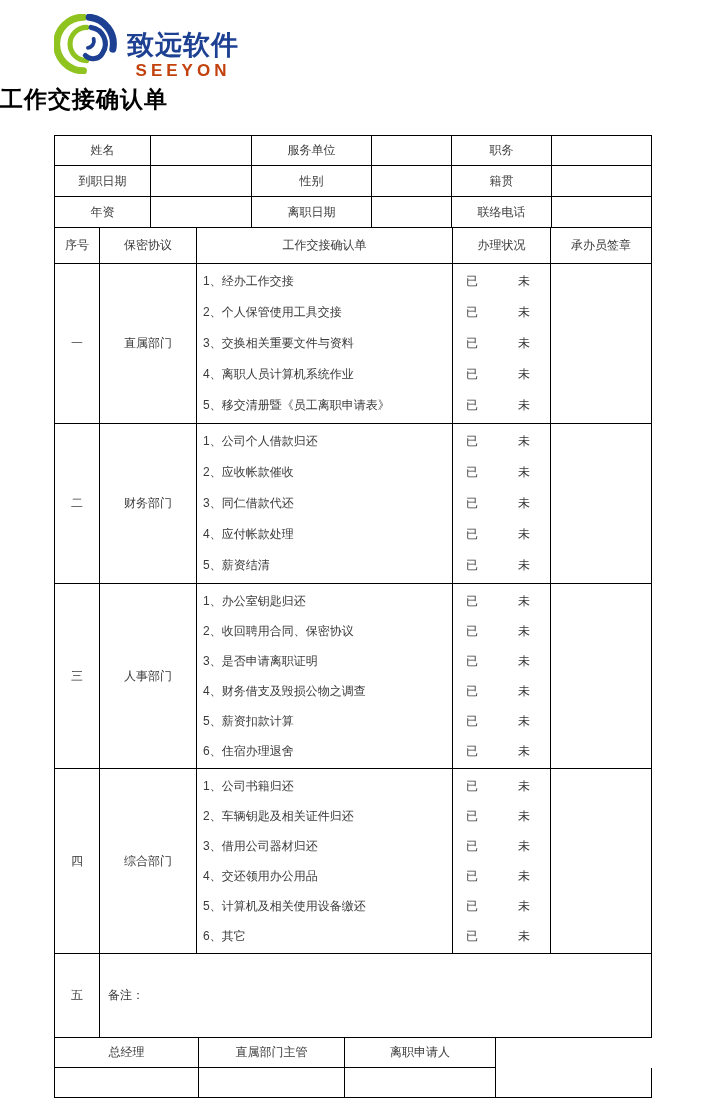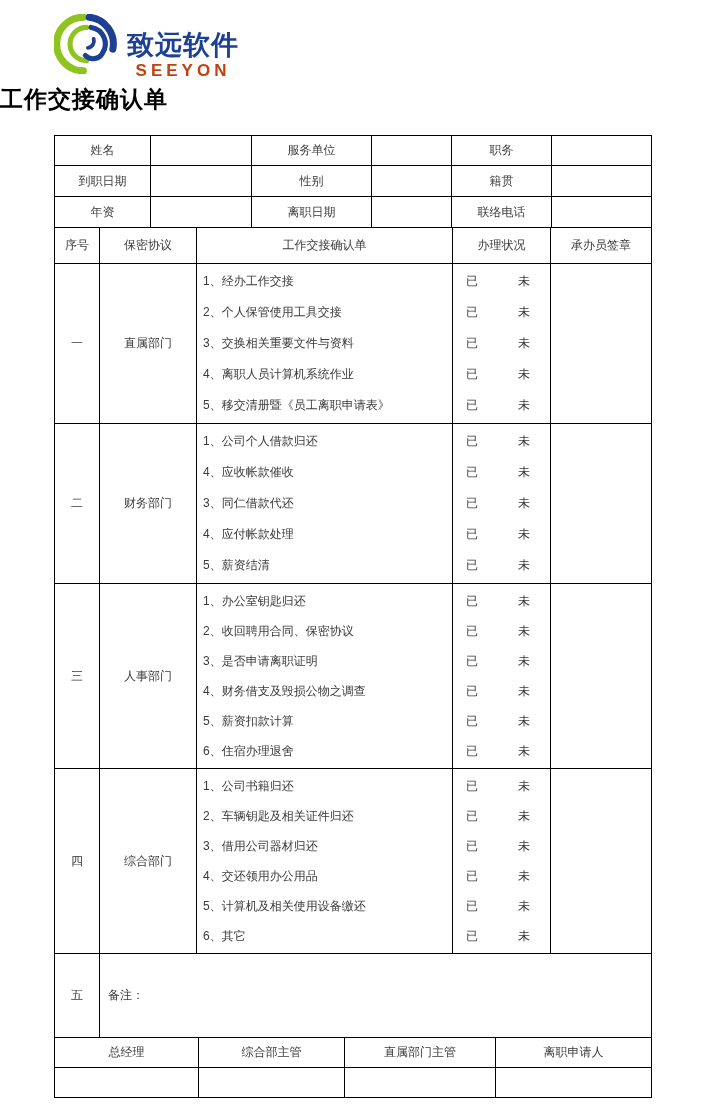--- a/index.html
+++ b/index.html
@@ -127,21 +127,21 @@
               <div class="">未</div>
             </div>
           </div>
           <div class="cell"></div>
         </div>
         <div class="section-row" style="--lh: 31px;">
           <div class="cell">二</div>
           <div class="cell">财务部门</div>
           <div class="cell items-cell">
             <div class="item-line">1、公司个人借款归还</div>
-            <div class="item-line">4、应收帐款催收</div>
+            <div class="item-line">2、应收帐款催收</div>
             <div class="item-line">3、同仁借款代还</div>
             <div class="item-line">4、应付帐款处理</div>
             <div class="item-line">5、薪资结清</div>
           </div>
           <div class="cell status-cell">
             <div class="status-line">
               <div class="">已</div>
               <div class="">未</div>
             </div>
             <div class="status-line">
@@ -245,21 +245,20 @@
 
     <div class="remark-row">
       <div class="cell">五</div>
       <div class="cell remark-area">
         <span>备注：</span>
       </div>
     </div>
 
     <div class="footer-row">
       <div class="cell">总经理</div>
-      <div class="cell">综合部主管</div>
       <div class="cell">直属部门主管</div>
       <div class="cell">离职申请人</div>
     </div>
     <div class="footer-row">
       <div class="cell"></div>
       <div class="cell"></div>
       <div class="cell"></div>
       <div class="cell"></div>
     </div>
 

